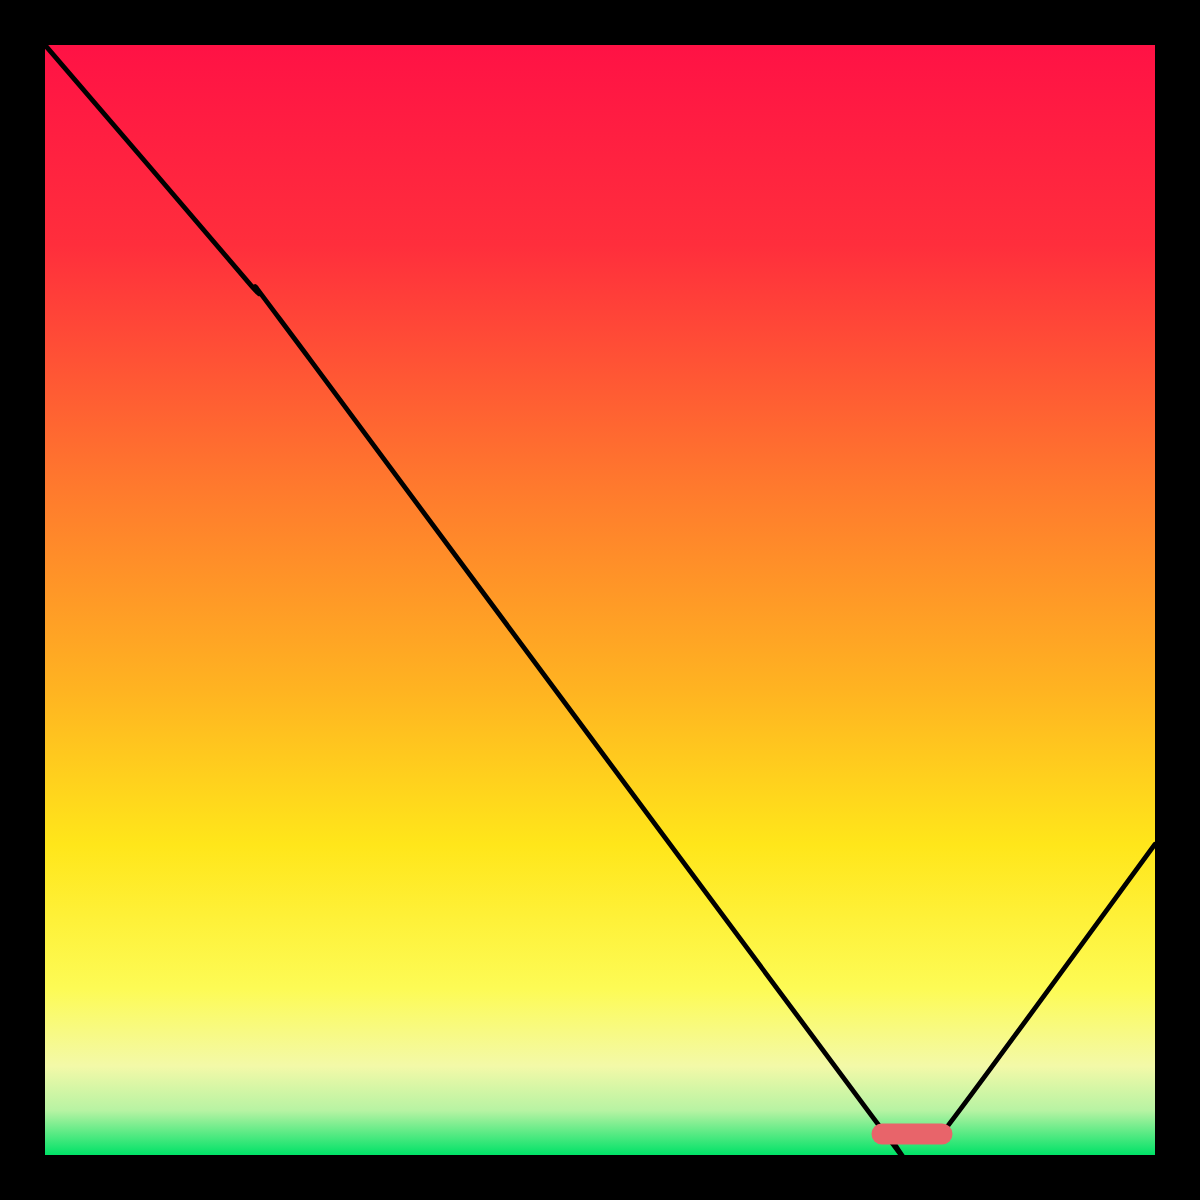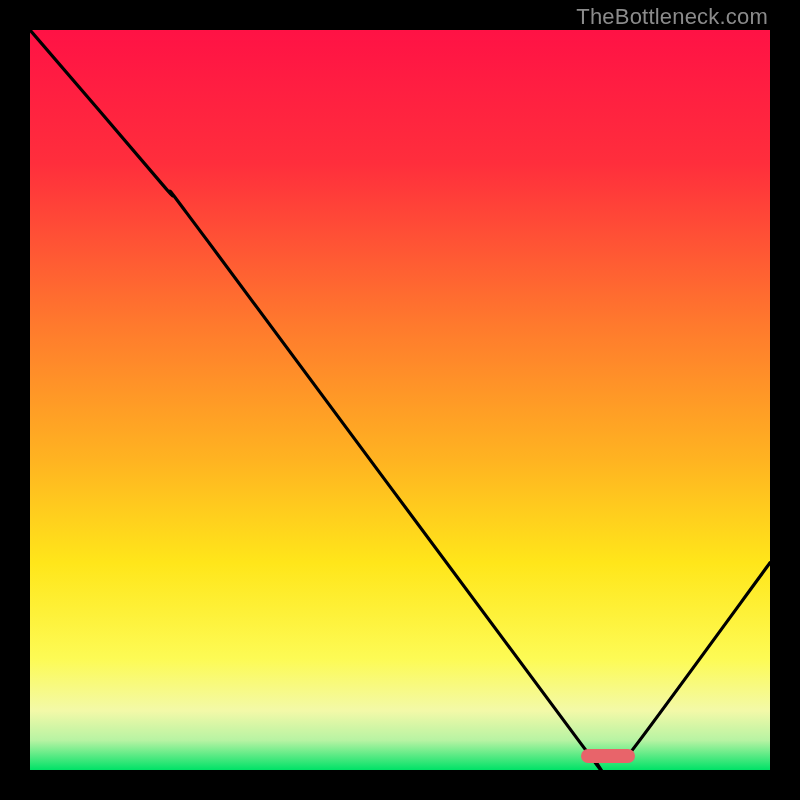--- a/index.html
+++ b/index.html
@@ -67,15 +67,14 @@
     <div class="gradient" style="background: linear-gradient(rgb(255, 18, 69) 0%, rgb(255, 46, 60) 18%, rgb(255, 122, 45) 40%, rgb(255, 179, 33) 58%, rgb(255, 230, 26) 72%, rgb(253, 251, 85) 85%, rgb(243, 249, 168) 92%, rgb(183, 243, 163) 96%, rgb(0, 226, 103) 100%);"></div>
 
     <svg class="curve" viewBox="0 0 740 740" preserveAspectRatio="none">
       <path d="M 0 0 C 22.2 25.900000000000002, 103.6 120.25, 133.2 155.4 C 162.79999999999998 190.55, 107.91666666666667 117.7833333333333, 177.6 210.89999999999998 C 247.2833333333333 304.01666666666665, 487.16666666666663 628.7533333333333, 551.3 714.1 C 615.4333333333333 799.4466666666667, 555 721.5, 562.4 722.98 C 569.8 724.46, 588.3000000000001 724.46, 595.7 722.98 C 603.1 721.5, 582.75 745.7966666666667, 606.8 714.1 C 630.8499999999999 682.4033333333333, 717.8 563.0166666666667, 740 532.8" fill="none" stroke="#000" stroke-width="3.2" stroke-linecap="round" stroke-linejoin="round"></path>
     </svg>
 
     <div class="marker" style="width: 53.28px; height: 14.8px; left: 551.3px; top: 718.54px; background: rgb(232, 100, 106);"></div>
 
   </div>
 
-  <div class="watermark">TheBottleneck.com</div>
 
 </div>
 
 </body></html>

